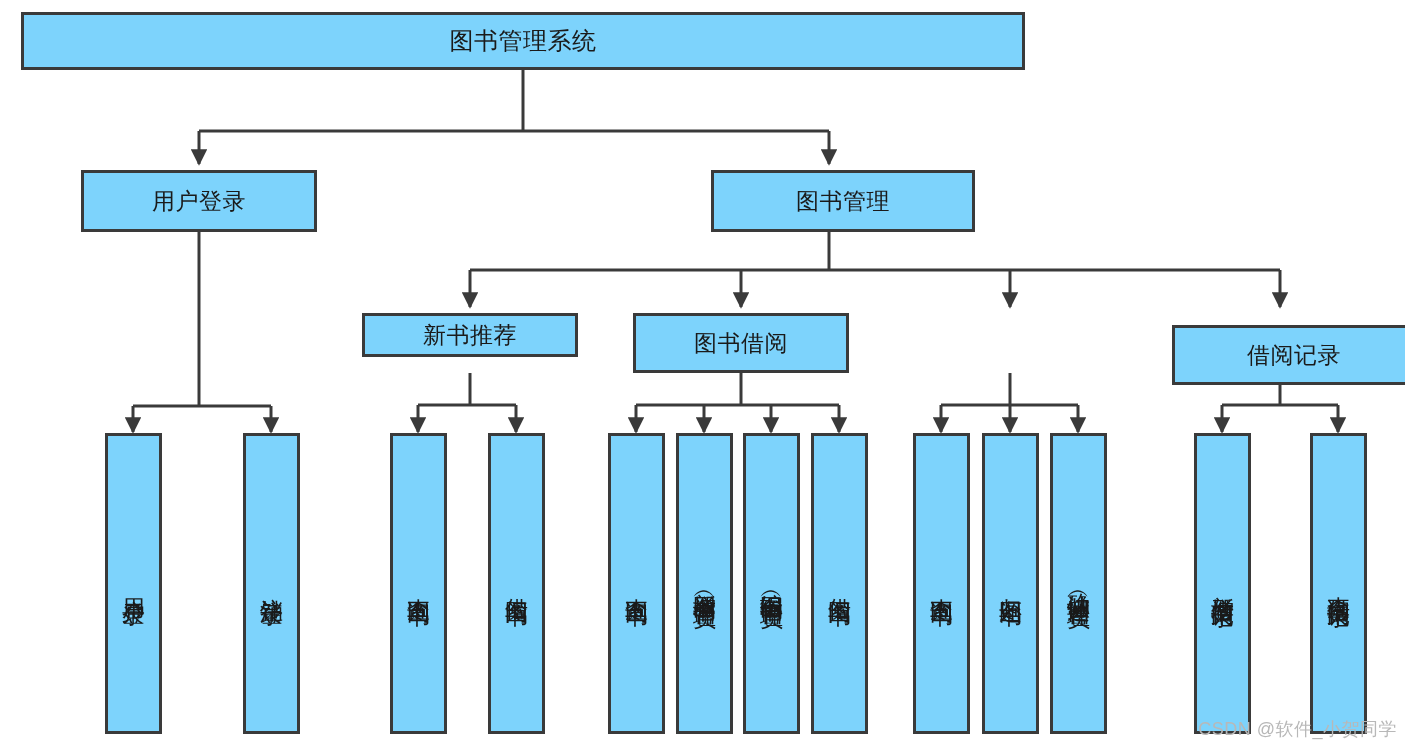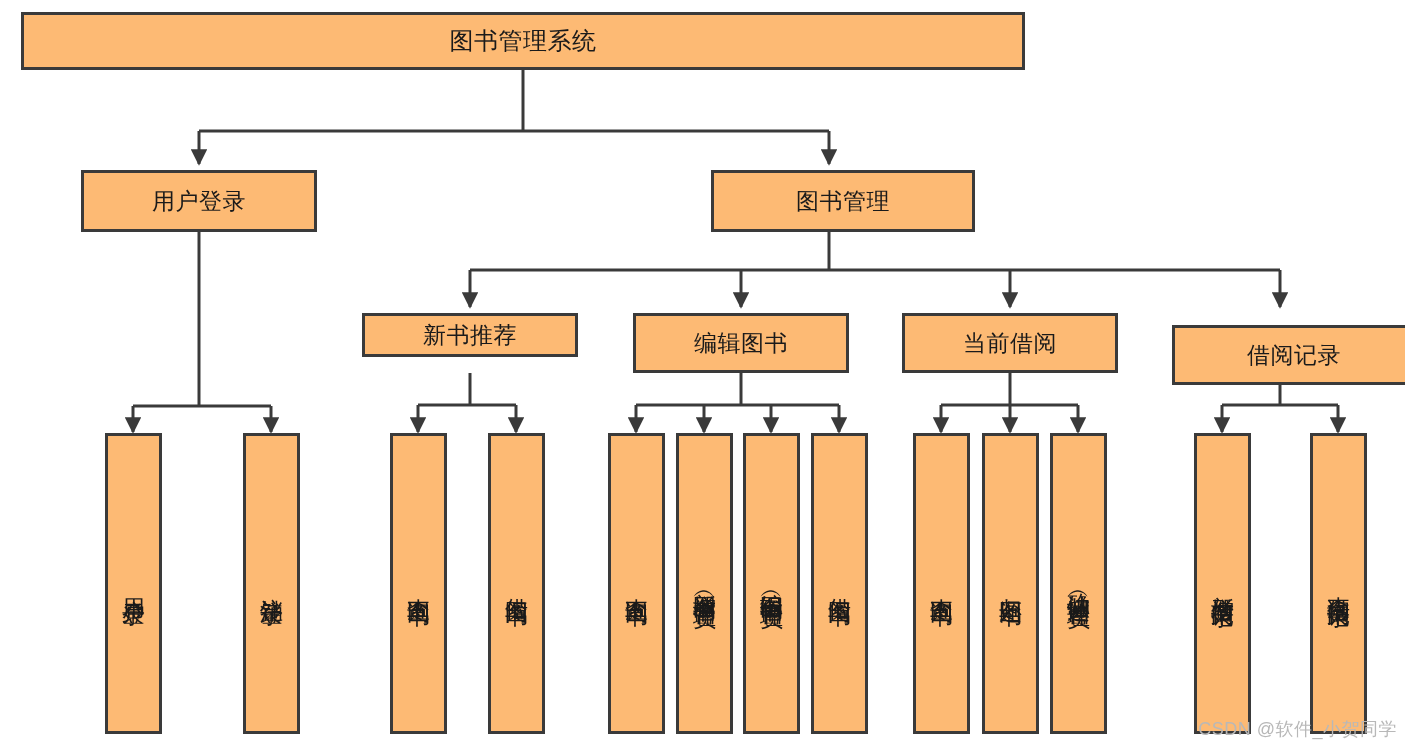--- a/index.html
+++ b/index.html
@@ -23,21 +23,21 @@
     left: 0;
     top: 0;
     width: 1405px;
     height: 747px;
     pointer-events: none;
   }
   .node {
     position: absolute;
     box-sizing: border-box;
     border: 3px solid #3a3a3a;
-    background: #fdba74;
+    background: #7dd3fc;
     display: flex;
     align-items: center;
     justify-content: center;
     color: #1a1a1a;
   }
   .node .label {
     font-size: 23px;
     line-height: 1.25;
     letter-spacing: 0.5px;
     white-space: nowrap;
@@ -135,24 +135,21 @@
     <span class="label">用户登录</span>
   </div>
   <div class="node" style="left:711px; top:170px; width:264px; height:62px;">
     <span class="label">图书管理</span>
   </div>
 
   <div class="node" style="left:362px; top:313px; width:216px; height:44px;">
     <span class="label">新书推荐</span>
   </div>
   <div class="node" style="left:633px; top:313px; width:216px; height:60px;">
-    <span class="label">编辑图书</span>
-  </div>
-  <div class="node" style="left:902px; top:313px; width:216px; height:60px;">
-    <span class="label">当前借阅</span>
+    <span class="label">图书借阅</span>
   </div>
   <div class="node" style="left:1172px; top:325px; width:236px; height:60px;padding-left:8px;">
     <span class="label">借阅记录</span>
   </div>
 
   <div class="node leaf" style="left:105px; top:433px; width:57px; height:301px;">
     <span class="label">用户登录</span>
   </div>
   <div class="node leaf" style="left:243px; top:433px; width:57px; height:301px;">
     <span class="label">注销登录</span>

